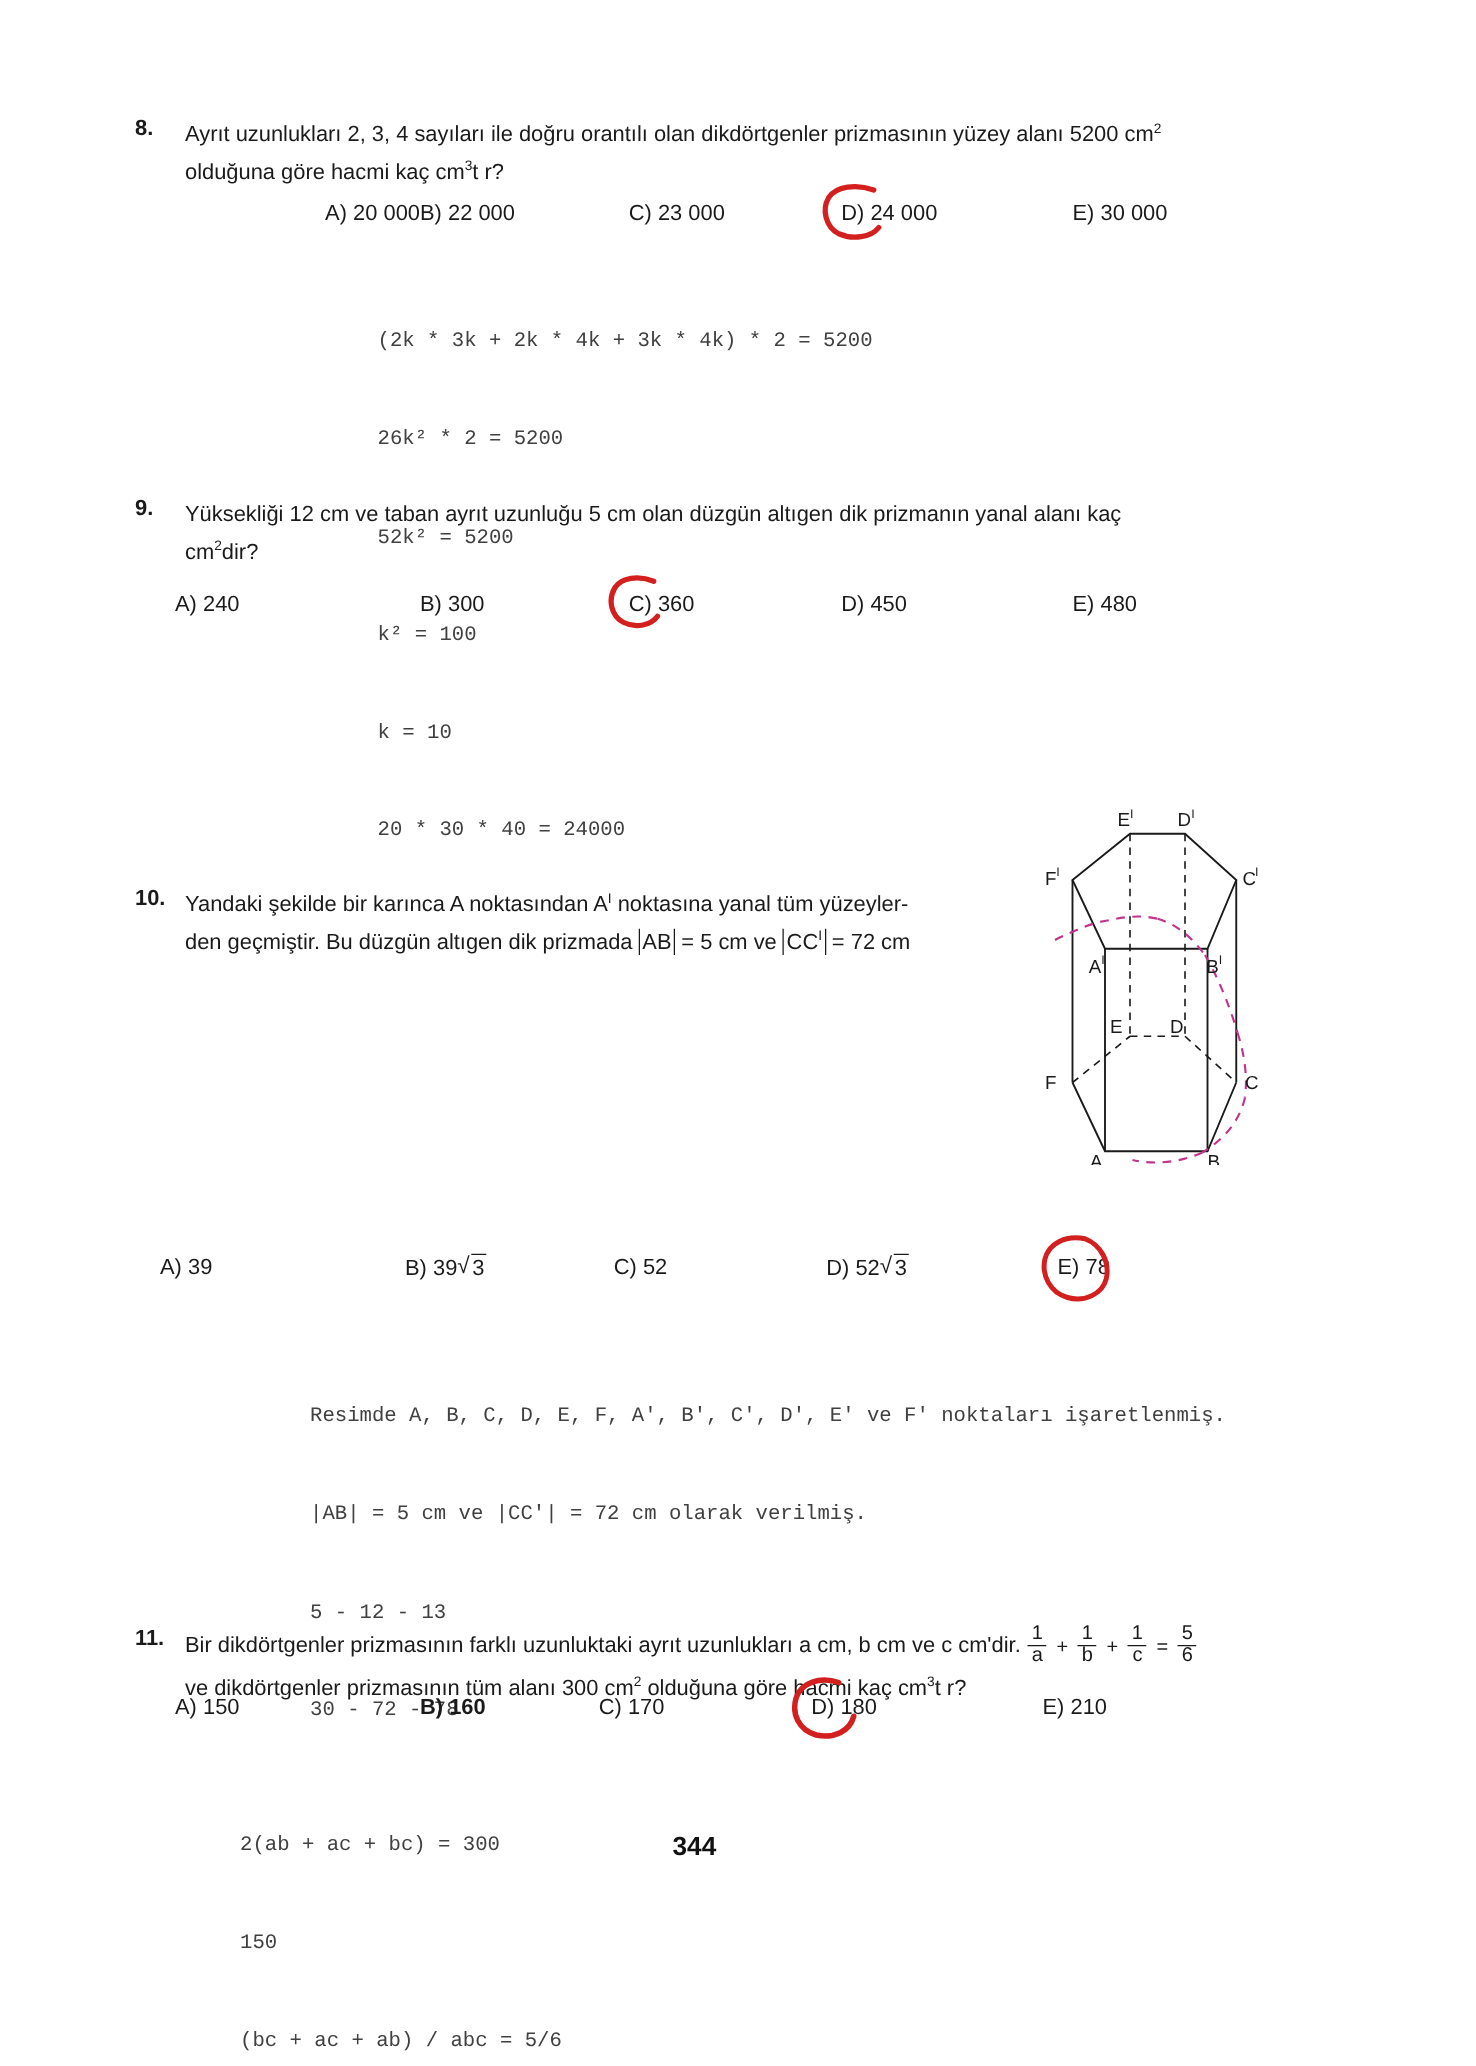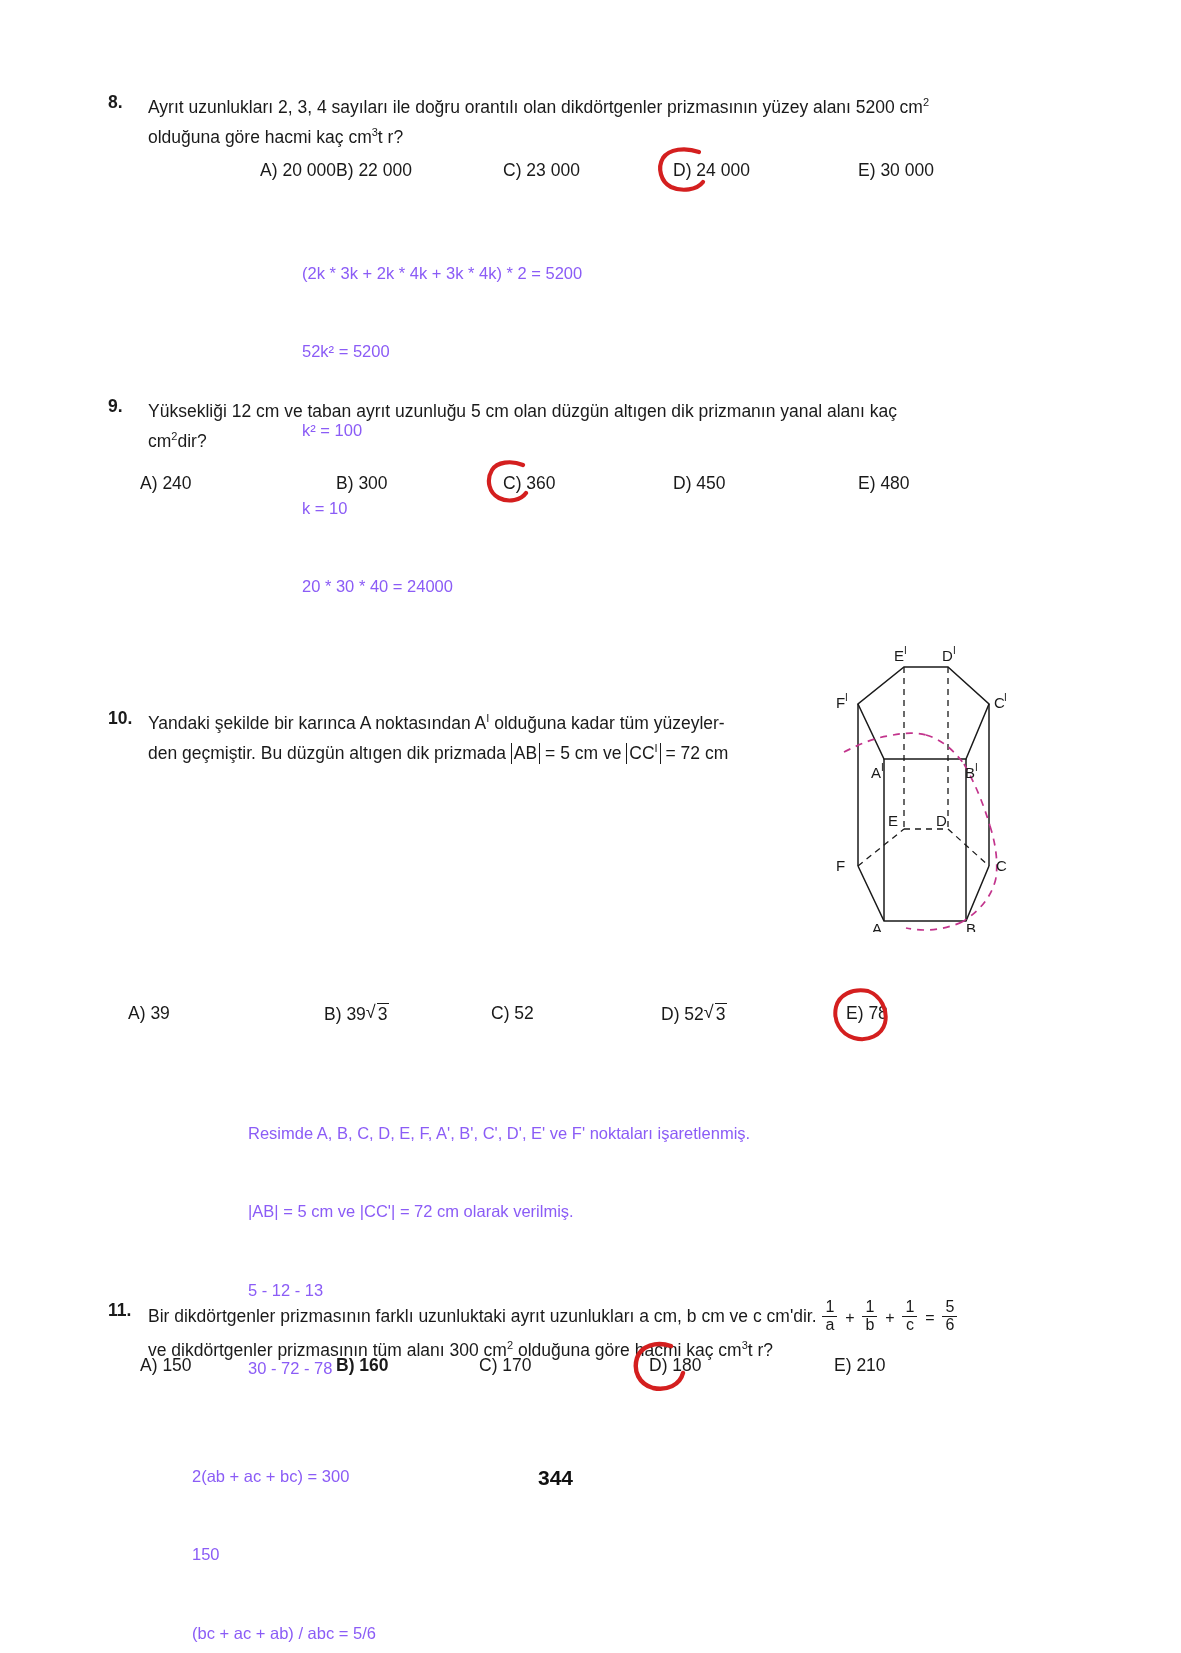--- a/index.html
+++ b/index.html
@@ -22,22 +22,22 @@
   .qline{display:block;}
 
   sup.s{font-size:11px;vertical-align:super;line-height:0;}
 
   
   .opts{position:absolute;display:flex;font-size:17.5px;}
   .opt{position:relative;white-space:nowrap;}
 
   
   .sol{
-    position:absolute;color:#8b5cf6;
-    font-family:Liberation Sans, sans-serif;
+    position:absolute;color:#404040;
+    font-family:Liberation Mono, monospace;
     font-size:16.5px;line-height:1.58;white-space:pre;
   }
 
   
   .circle-ann{position:absolute;pointer-events:none;}
 
   
   .frac{
     display:inline-block;vertical-align:middle;text-align:center;
     font-size:16px;line-height:1.05;margin:0 1px;
@@ -108,20 +108,21 @@
       </svg>
     </div>
     <div class="opt">
       <span>E)</span>
       <span>30 000</span>
     </div>
   </div>
 
   <div class="sol" style="left:302px;top:208px;">
     <div>(2k * 3k + 2k * 4k + 3k * 4k) * 2 = 5200</div>
+    <div>26k² * 2 = 5200</div>
     <div>52k² = 5200</div>
     <div>k² = 100</div>
     <div>k = 10</div>
     <div>20 * 30 * 40 = 24000</div>
   </div>
 
   <div class="q" style="left:108px;top:396px;width:965px;">
     <div class="qnum">9.</div>
     <div class="qbody justify">
       <span class="qline">Yüksekliği 12 cm ve taban ayrıt uzunluğu 5 cm olan düzgün altıgen dik prizmanın yanal alanı kaç</span>
@@ -155,21 +156,21 @@
       <span>E)</span>
       <span>480</span>
     </div>
   </div>
 
 
   <div class="q" style="left:108px;top:708px;width:712px;">
     <div class="qnum">10.</div>
     <div class="qbody">
       <span class="qline">
-        <span>Yandaki şekilde bir karınca A noktasından A</span><sup class="s">I</sup><span> olduğuna kadar tüm yüzeyler-</span>
+        <span>Yandaki şekilde bir karınca A noktasından A</span><sup class="s">I</sup><span> noktasına yanal tüm yüzeyler-</span>
       </span>
       <span class="qline">
         <span>den geçmiştir. Bu düzgün altıgen dik prizmada </span><span class="abs">AB</span><span> = 5 cm ve </span><span class="abs"><span>CC</span><sup class="s">I</sup></span><span> = 72 cm</span>
       </span>
     </div>
   </div>
 
   <div class="figure" style="left:826px;top:640px;width:230px;height:292px;">
     <svg width="230" height="292" viewBox="0 0 230 292">
 

